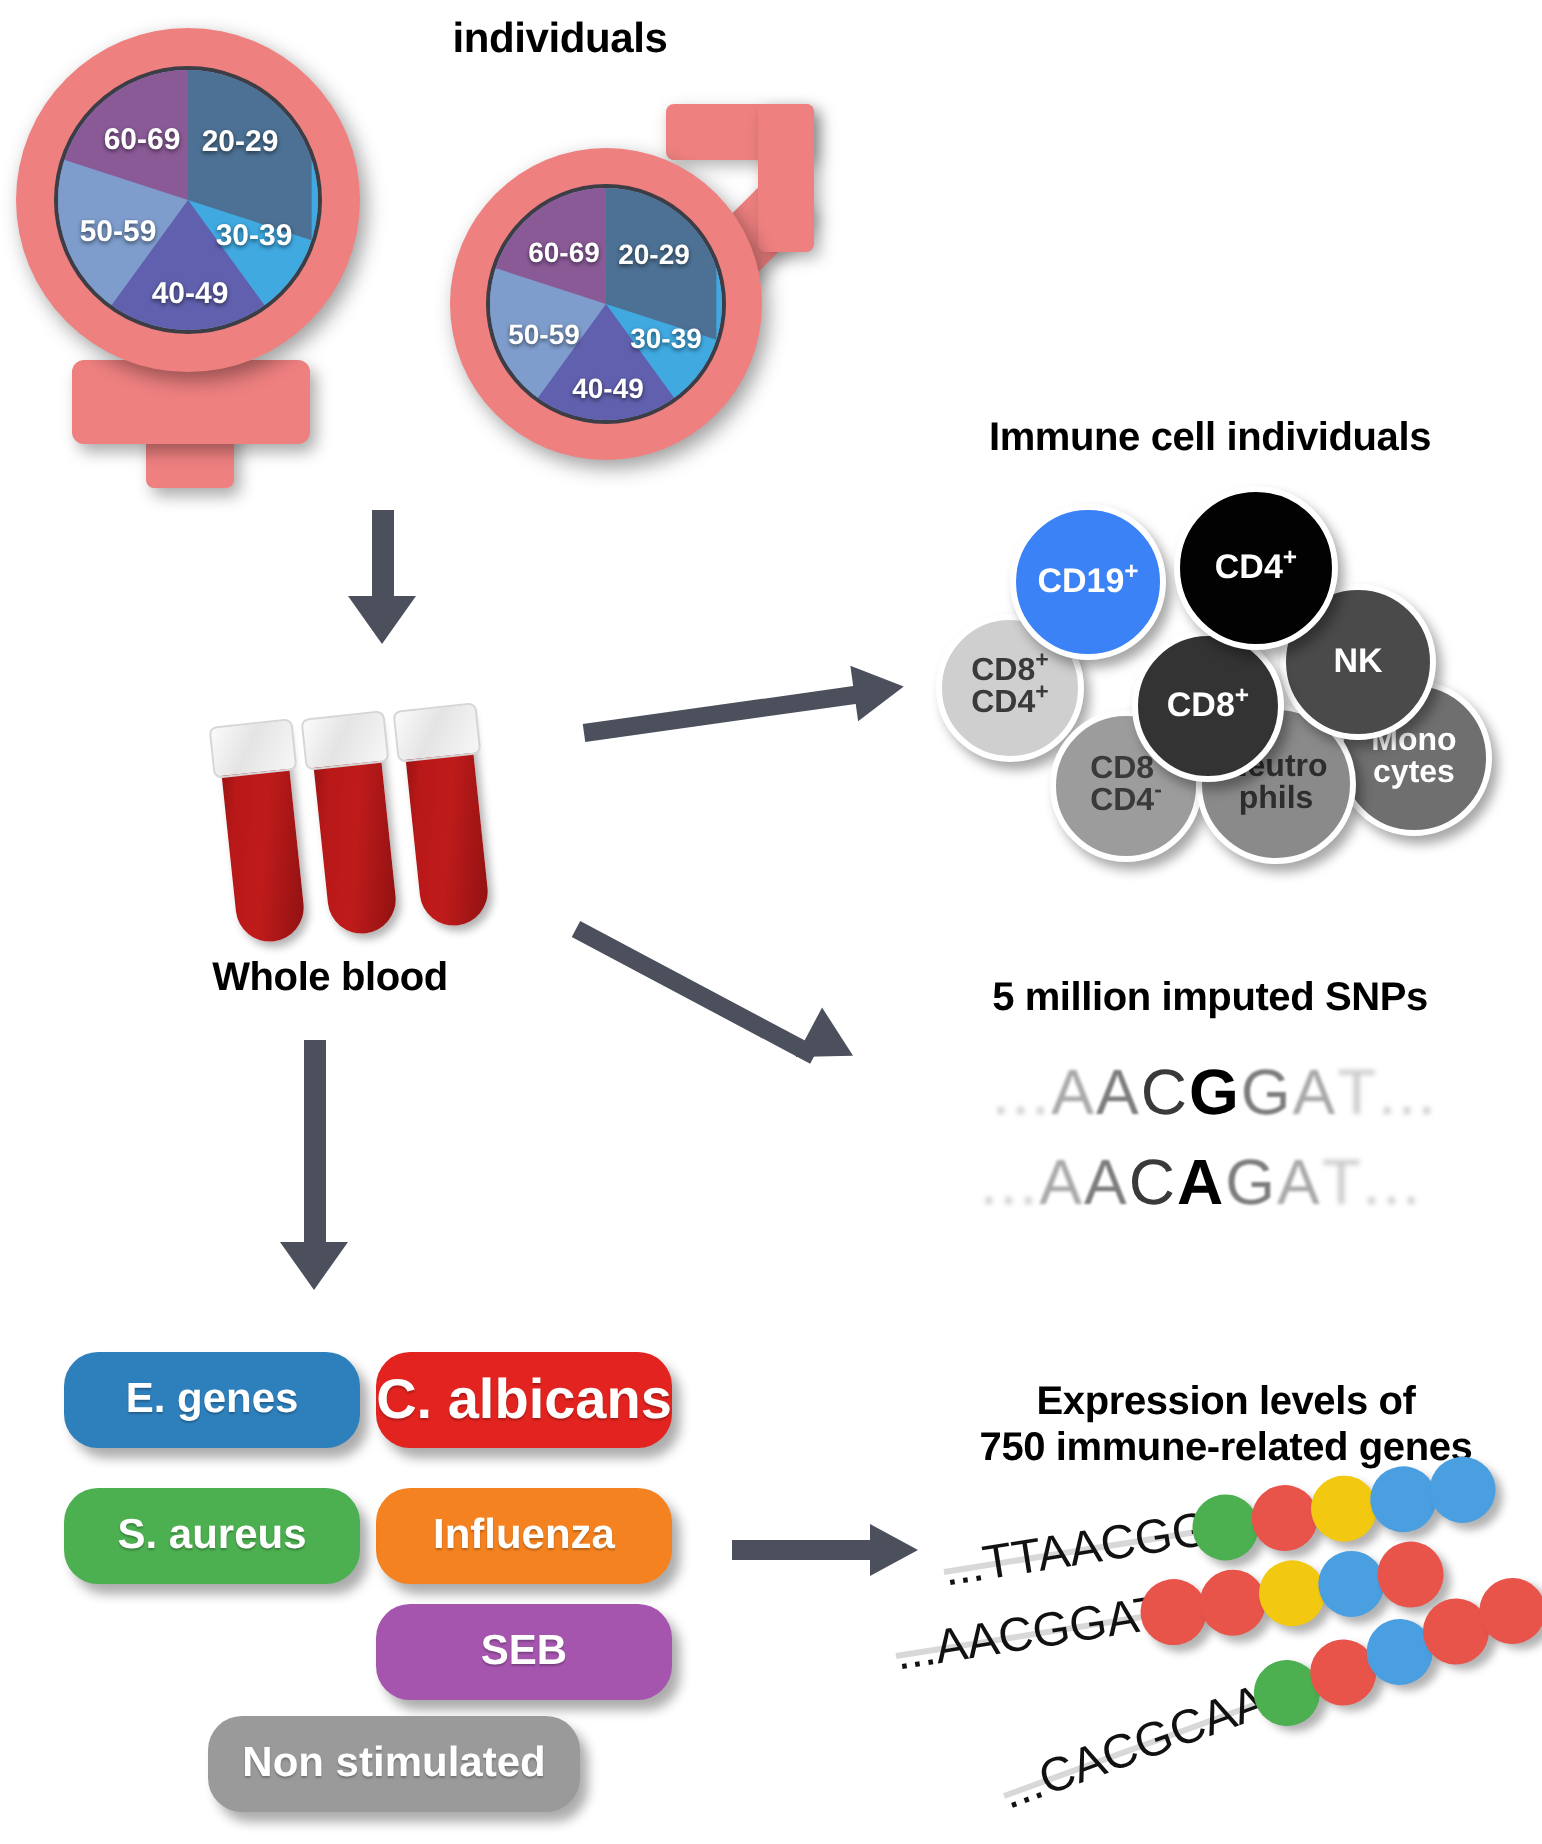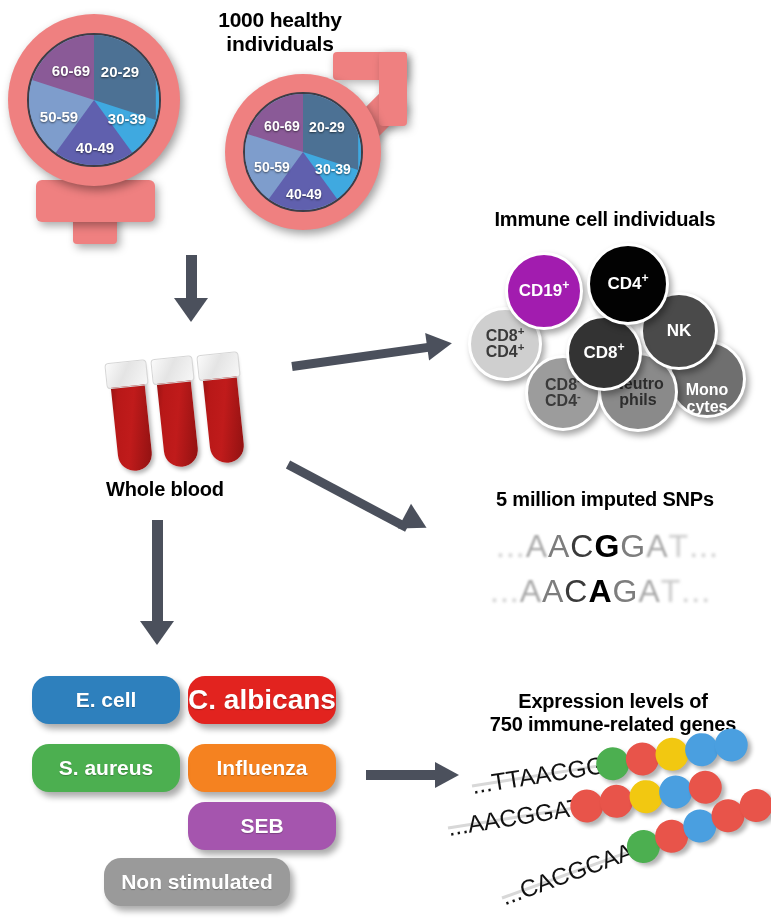--- a/index.html
+++ b/index.html
@@ -150,21 +150,20 @@
     transform: translateY(-50%);
     box-shadow: 3px 4px 4px rgba(0,0,0,0.3);
   }
 </style>
 </head>
 <body>
 
 <div class="canvas">
 
   <div class="abs hdg" style="left:180px; top:8px; width:200px; font-size:21px;">
-    <div>1000 healthy</div>
     <div>individuals</div>
   </div>
 
   <div class="gender" style="left:8px; top:14px; width:185px; height:230px;">
 
     <div class="f-stem-v" style="left:65px; top:130px; width:44px; height:100px; border-radius:4px;
                 filter:drop-shadow(3px 4px 4px rgba(0,0,0,.33));"></div>
     <div class="f-stem-h" style="left:28px; top:166px; width:119px; height:42px; border-radius:6px;
                 filter:drop-shadow(3px 4px 4px rgba(0,0,0,.33));"></div>
 
@@ -265,58 +264,58 @@
   <div class="abs" style="left:0; top:0; width:771px; height:450px;">
 
     <div class="cell" style="left:468px; top:307px; width:74px; height:74px; background:#cfcfcf; color:#3a3a3a; font-size:16px;">
       <span>CD8<sup>+</sup><br>CD4<sup>+</sup></span>
     </div>
 
     <div class="cell" style="left:525px; top:355px; width:76px; height:76px; background:#9c9c9c; color:#3a3a3a; font-size:16px;">
       <span>CD8<sup>-</sup><br>CD4<sup>-</sup></span>
     </div>
 
-    <div class="cell" style="left:668px; top:340px; width:78px; height:78px; background:#6f6f6f; color:#ffffff; font-size:16px;align-items:flex-end;">
+    <div class="cell" style="left:668px; top:340px; width:78px; height:78px; background:#6f6f6f; color:#ffffff; font-size:16px;">
       <span>Mono<br>cytes</span>
     </div>
 
     <div class="cell" style="left:598px; top:352px; width:80px; height:80px; background:#8a8a8a; color:#2d2d2d; font-size:16px;">
       <span>Neutro<br>phils</span>
     </div>
 
     <div class="cell" style="left:640px; top:292px; width:78px; height:78px; background:#4a4a4a; color:#ffffff; font-size:17px;">
       <span>NK</span>
     </div>
 
     <div class="cell" style="left:566px; top:315px; width:76px; height:76px; background:#333333; color:#ffffff; font-size:17px;">
       <span>CD8<sup>+</sup></span>
     </div>
 
-    <div class="cell" style="left:505px; top:252px; width:78px; height:78px; background:#a21caf; color:#ffffff; font-size:17px;">
+    <div class="cell" style="left:505px; top:252px; width:78px; height:78px; background:#3b82f6; color:#ffffff; font-size:17px;">
       <span>CD19<sup>+</sup></span>
     </div>
 
     <div class="cell" style="left:587px; top:243px; width:82px; height:82px; background:#020202; color:#ffffff; font-size:17px;">
       <span>CD4<sup>+</sup></span>
     </div>
   </div>
 
   <div class="abs hdg" style="left:455px; top:488px; width:300px; font-size:20px;">5 million imputed SNPs</div>
 
   <div class="abs" style="left:490px; top:528px; width:260px; height:90px;">
     <div class="snp-row" style="left:6px; top:0px; font-size:32px;">
       <span class="snp-dim">...</span><span class="snp-mid">A</span><span class="snp-near">A</span><span class="snp-dark">C</span><span class="snp-key">G</span><span class="snp-near">G</span><span class="snp-mid">A</span><span class="snp-dim">T</span><span class="snp-dim">...</span>
     </div>
     <div class="snp-row" style="left:0px; top:45px; font-size:32px;">
       <span class="snp-dim">...</span><span class="snp-mid">A</span><span class="snp-near">A</span><span class="snp-dark">C</span><span class="snp-key">A</span><span class="snp-near">G</span><span class="snp-mid">A</span><span class="snp-dim">T</span><span class="snp-dim">...</span>
     </div>
   </div>
 
   <div class="abs" style="left:0; top:0; width:360px; height:922px;">
-    <div class="stim" style="left:32px; top:676px; width:148px; height:48px; background:#2e80bd; font-size:21px;">E. cell</div>
+    <div class="stim" style="left:32px; top:676px; width:148px; height:48px; background:#2e80bd; font-size:21px;">E. genes</div>
     <div class="stim" style="left:188px; top:676px; width:148px; height:48px; background:#e2231f; font-size:28px;">C. albicans</div>
 
     <div class="stim" style="left:188px; top:744px; width:148px; height:48px; background:#f58220; font-size:21px;">Influenza</div>
     <div class="stim" style="left:32px; top:744px; width:148px; height:48px; background:#4caf50; font-size:21px;">S. aureus</div>
 
     <div class="stim" style="left:188px; top:802px; width:148px; height:48px; background:#a555ae; font-size:21px;">SEB</div>
 
     <div class="stim" style="left:104px; top:858px; width:186px; height:48px; background:#9a9a9a; font-size:21px;">Non stimulated</div>
   </div>
 

